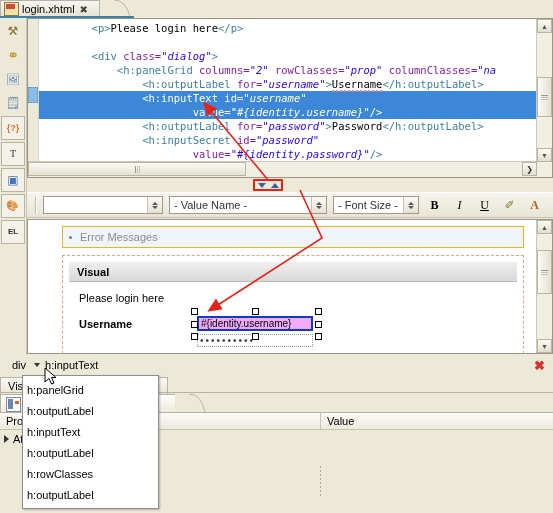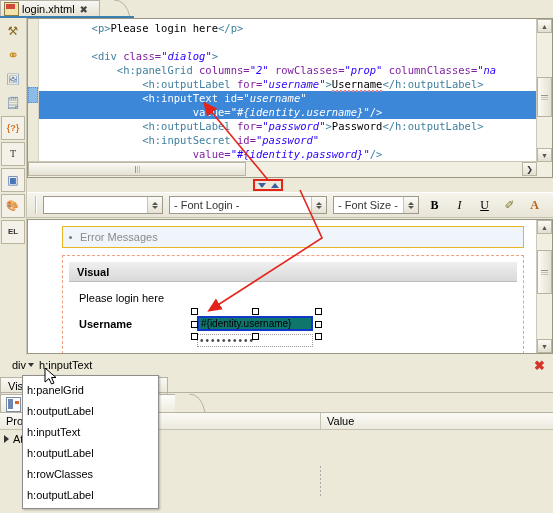--- a/index.html
+++ b/index.html
@@ -99,31 +99,31 @@
   .bullet{width:3px;height:3px;background:#777;border-radius:50%;margin-right:8px;}
   .errtxt{color:#8a8a8a;font-size:11px;}
   .dialogbox{margin:7px 12px 0 10px;border:1px dashed #f0a080;padding:6px;box-sizing:border-box;background:#fff;}
   .loginhdr{background:linear-gradient(#efefef,#d9d9d9);border-bottom:1px solid #bdbdbd;
             height:19px;display:flex;align-items:center;padding-left:8px;font-weight:bold;font-size:11px;}
   .formbody{padding:10px 0 0 10px;}
   .plogin{font-size:11px;margin-bottom:12px;}
   .row{display:flex;align-items:center;}
   .lab{font-weight:bold;font-size:11px;width:118px;}
   .fieldwrap{position:relative;}
-  .field{width:116px;height:15px;border:2px solid #1238c8;background:#0f766e;
+  .field{width:116px;height:15px;border:2px solid #1238c8;background:#f0abfc;
          font-size:10px;padding-left:2px;box-sizing:border-box;display:flex;align-items:center;color:#000;text-align:center;}
   .hnd{position:absolute;width:5px;height:5px;background:#fff;border:1px solid #000;}
   .field2{width:116px;height:13px;border:1px dotted #999;background:#fff;margin-top:3px;
           font-size:10px;letter-spacing:2px;color:#444;padding-left:2px;box-sizing:border-box;}
   
   svg.overlay{position:absolute;left:0;top:0;width:553px;height:513px;pointer-events:none;}
   
   #crumb{position:absolute;left:0;top:355px;width:553px;height:19px;background:#ece9d8;
          display:flex;align-items:center;padding-left:12px;box-sizing:border-box;gap:5px;}
-  .crumb-item{font-size:11px;color:#000;display:flex;align-items:center;gap:2px;}
+  .crumb-item{font-size:11px;color:#000;display:flex;align-items:center;gap:8px;}
   .cdown{width:0;height:0;border-left:3px solid transparent;border-right:3px solid transparent;border-top:4px solid #333;}
   #crumbx{position:absolute;right:8px;top:358px;font-size:13px;color:#d4342a;font-weight:bold;}
   
   #modetabs{position:absolute;left:0;top:374px;width:553px;height:20px;background:#ece9d8;
             display:flex;align-items:flex-end;}
   .mtab{height:17px;border:1px solid #b6b2a4;border-bottom:none;background:linear-gradient(#faf9f4,#e9e5d6);
         display:flex;align-items:center;padding:0 7px;font-size:11px;box-sizing:border-box;}
   #modeline{position:absolute;left:0;top:392px;width:553px;height:1px;background:#b6b2a4;}
   
   #propview{position:absolute;left:0;top:394px;width:553px;height:119px;background:#ece9d8;}
@@ -233,21 +233,21 @@
 <div id="fmtbar">
   <span class="vdiv"></span>
   <span class="combo" style="width:120px">
     <span class="txt"></span>
     <span class="spin">
         <i class="sp-u"></i>
         <i class="sp-d"></i>
       </span>
   </span>
   <span class="combo" style="width:158px">
-    <span class="txt">- Font Login -</span>
+    <span class="txt">- Value Name -</span>
     <span class="spin">
         <i class="sp-u"></i>
         <i class="sp-d"></i>
       </span>
   </span>
   <span class="combo" style="width:86px">
     <span class="txt">- Font Size -</span>
     <span class="spin">
         <i class="sp-u"></i>
         <i class="sp-d"></i>

